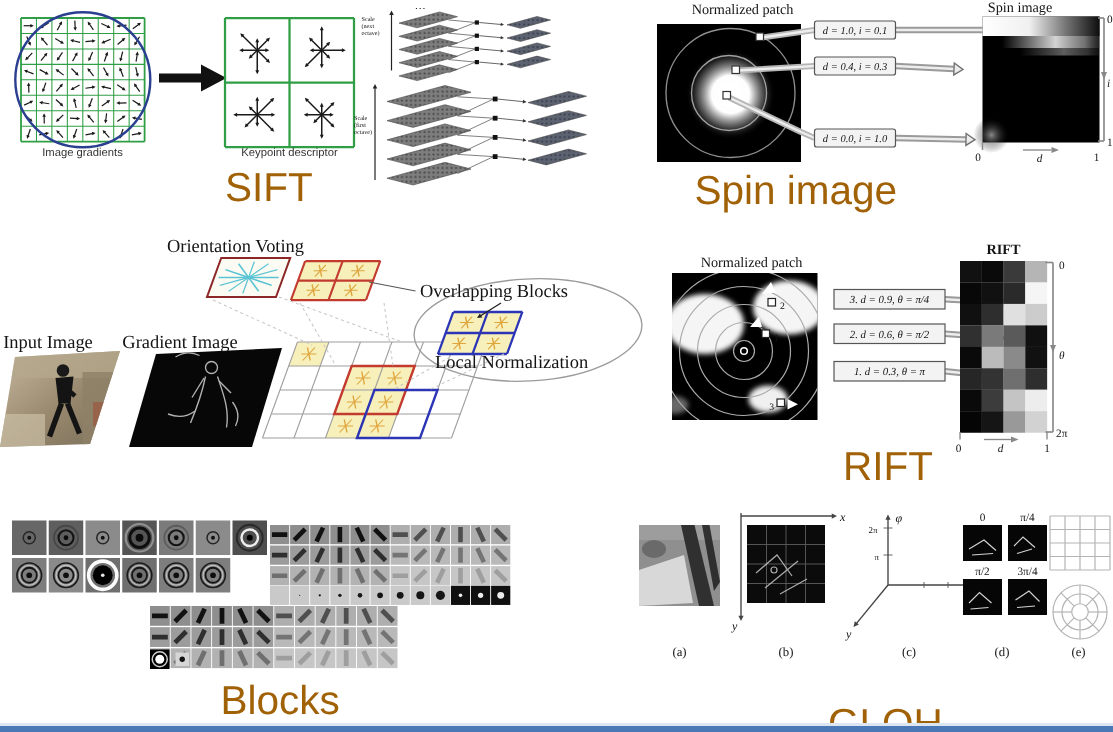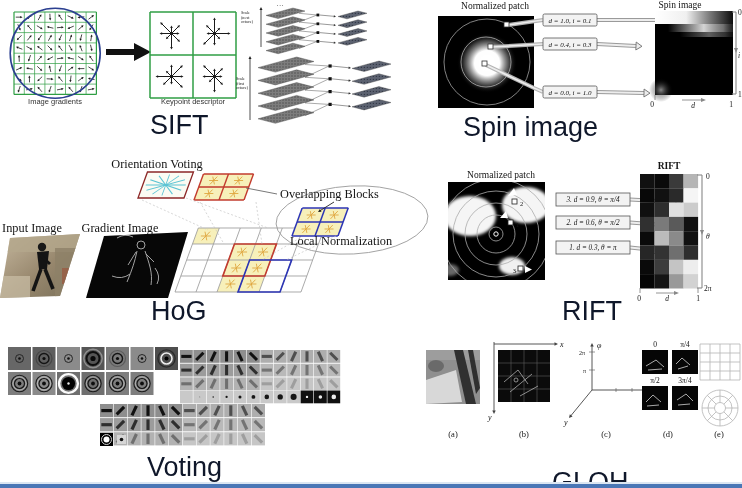--- a/index.html
+++ b/index.html
@@ -1,19 +1,19 @@
 <!DOCTYPE html>
 <html><head>
 <meta charset="utf-8">
 <style>
   *{margin:0;padding:0;box-sizing:border-box}
   html,body{width:742px;height:488px;background:#fff;font-family:"Liberation Sans",sans-serif;overflow:hidden}
   .slide{position:relative;width:742px;height:488px;background:#fff;overflow:hidden}
   .abs{position:absolute}
-  .title{position:absolute;font-size:27px;color:#0f172a;font-family:"Liberation Sans",sans-serif}
+  .title{position:absolute;font-size:27px;color:#a16207;font-family:"Liberation Sans",sans-serif}
   svg text{font-family:"Liberation Serif",serif;fill:#141414}
   svg text.cap{font-family:"Liberation Sans",sans-serif;fill:#333}
   .bar{position:absolute;left:0;width:742px}
 </style>
 </head>
 <body>
 
 <div class="slide" style="background: rgb(255, 255, 255);">
 
   <svg class="abs" style="left:0;top:0" width="430" height="148" viewBox="0 0 430 148">
@@ -1024,20 +1024,19 @@
       <text x="33" y="101">(a)</text>
       <text x="104" y="101">(b)</text>
       <text x="186" y="101">(c)</text>
       <text x="248" y="101">(d)</text>
       <text x="299" y="101">(e)</text>
     </g>
   </svg>
 
   <div class="title" style="left:150px;top:110px">SIFT</div>
   <div class="title" style="left:463px;top:112px">Spin image</div>
-  <div class="title" style="left:151px;top:296px">HoG</div>
   <div class="title" style="left:562px;top:296px">RIFT</div>
-  <div class="title" style="left:147px;top:452px">Voting</div>
+  <div class="title" style="left:147px;top:452px">Blocks</div>
   <div class="title" style="left:552px;top:467px">GLOH</div>
 
   <div class="bar" style="top: 482px; height: 2px; background: rgb(219, 230, 242);"></div>
   <div class="bar" style="top: 484px; height: 4px; background: rgb(74, 119, 182);"></div>
 </div>
 
 </body></html>

